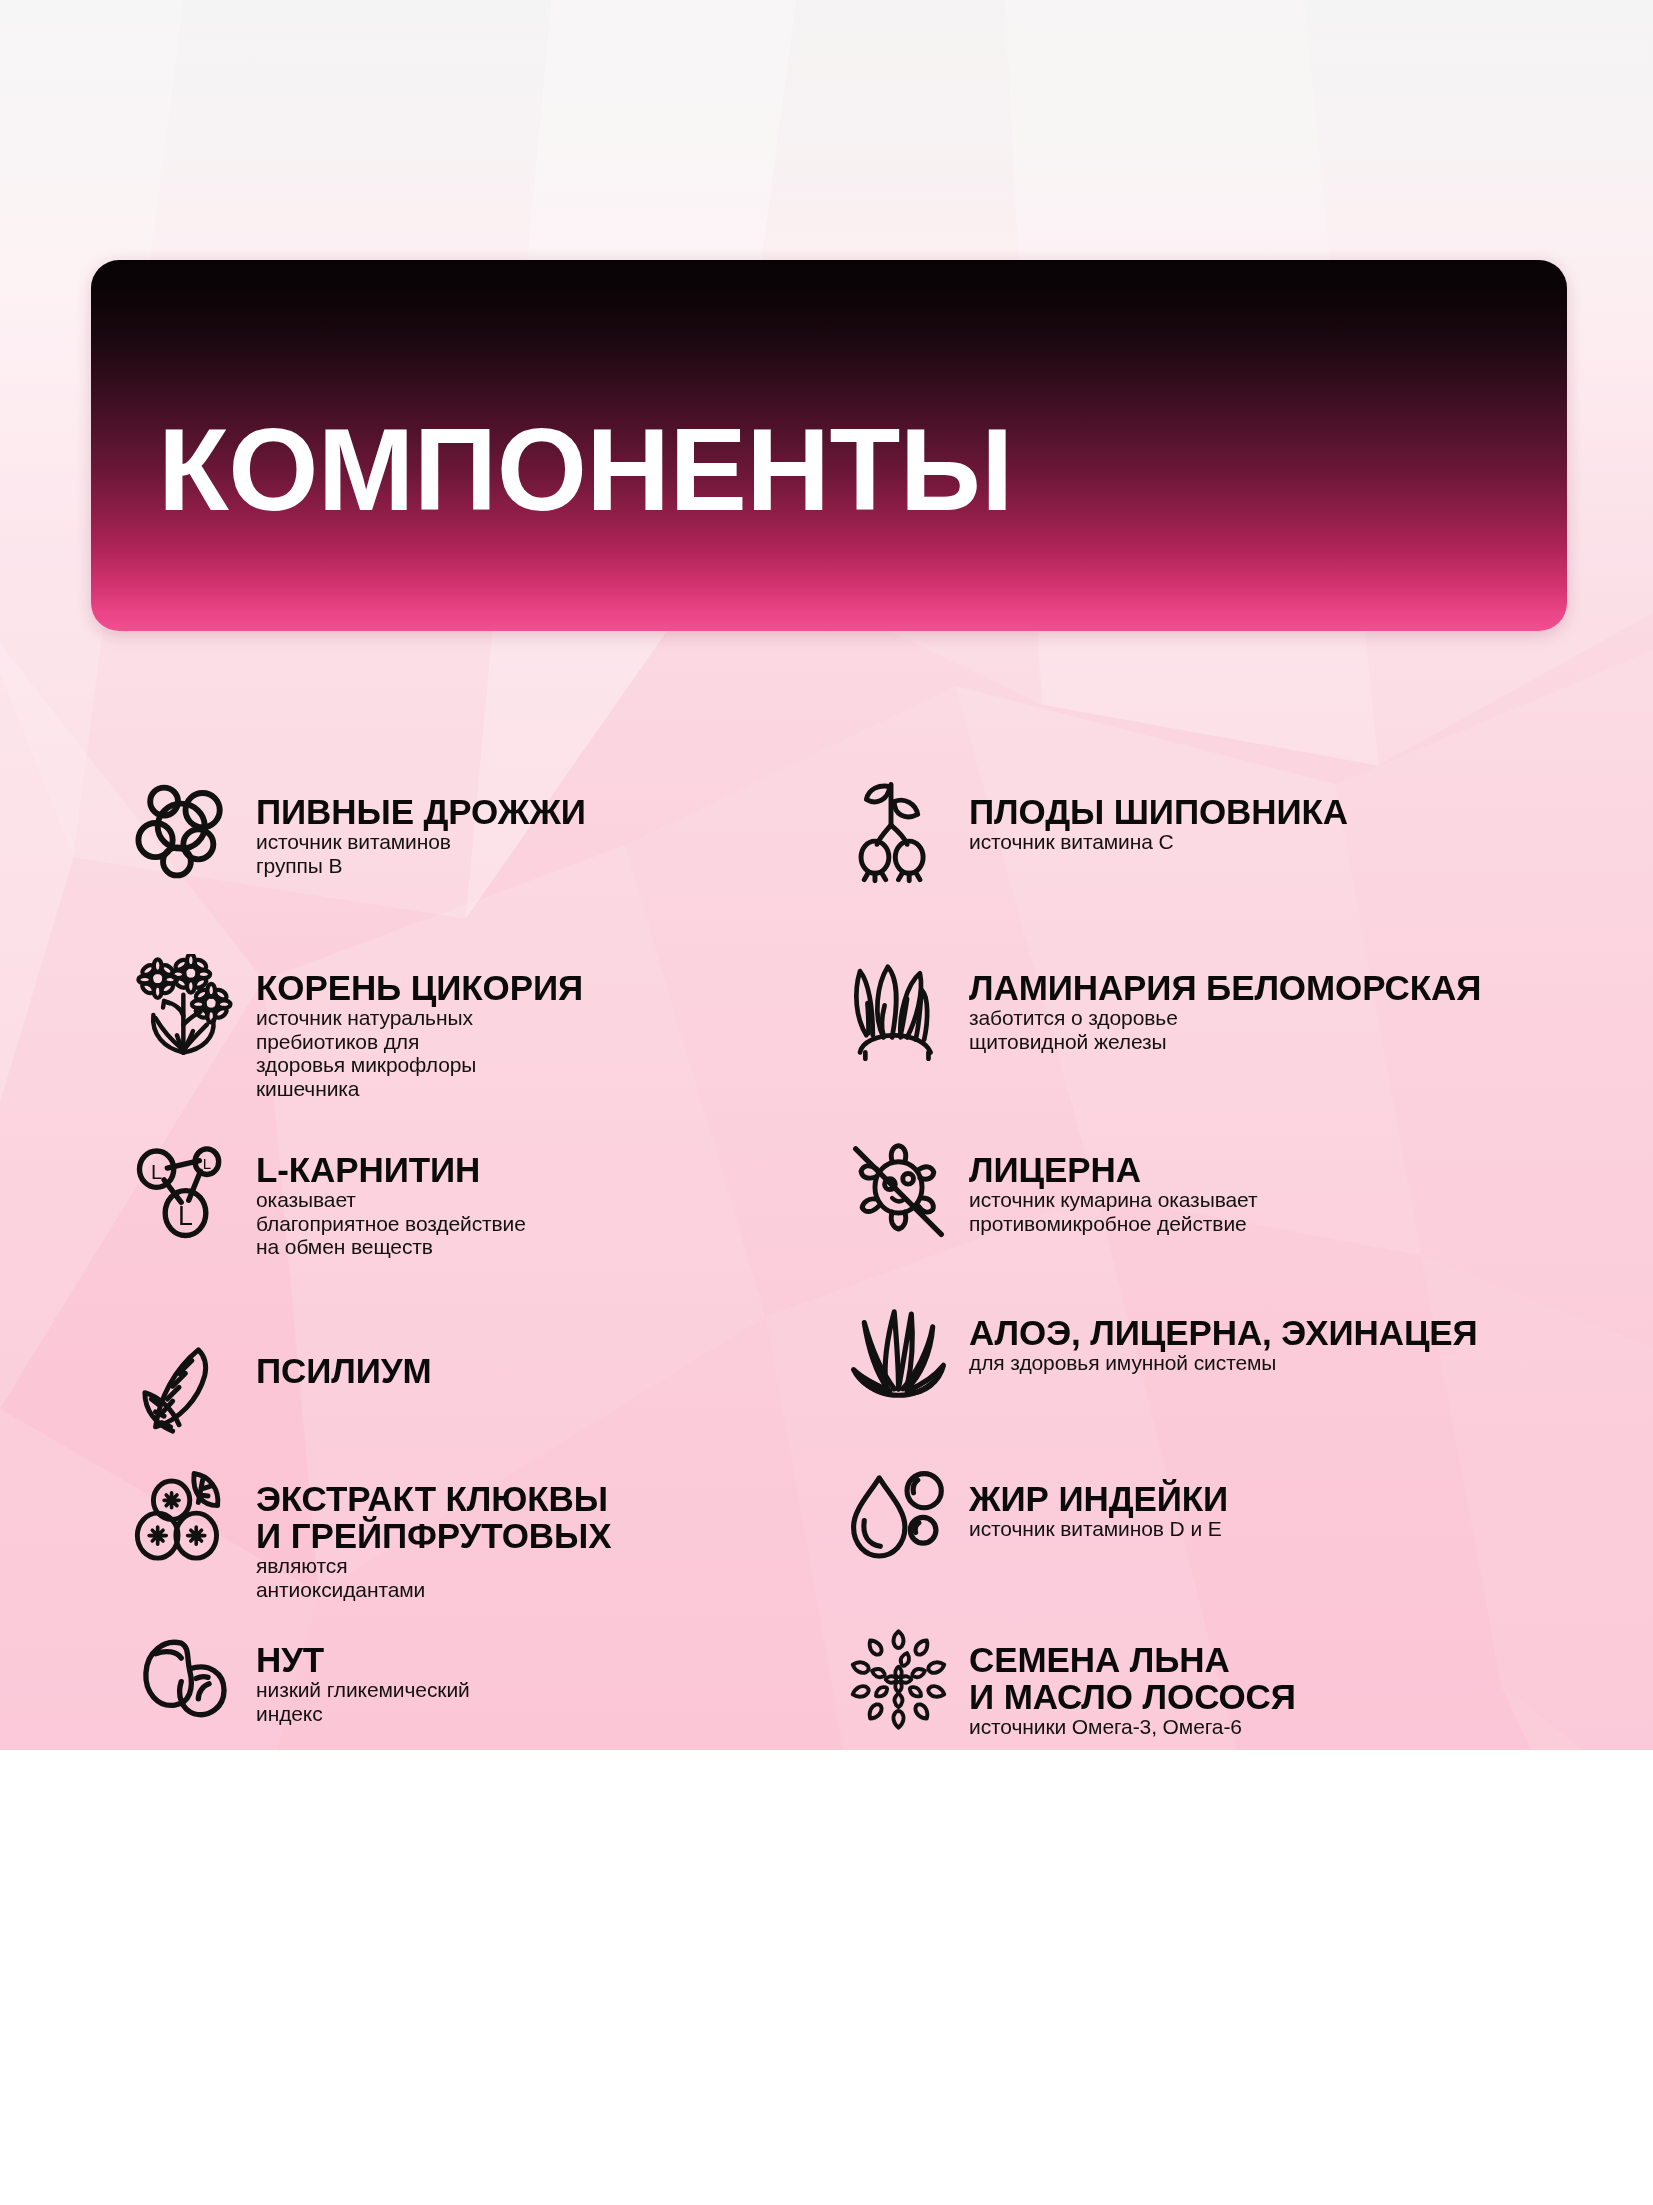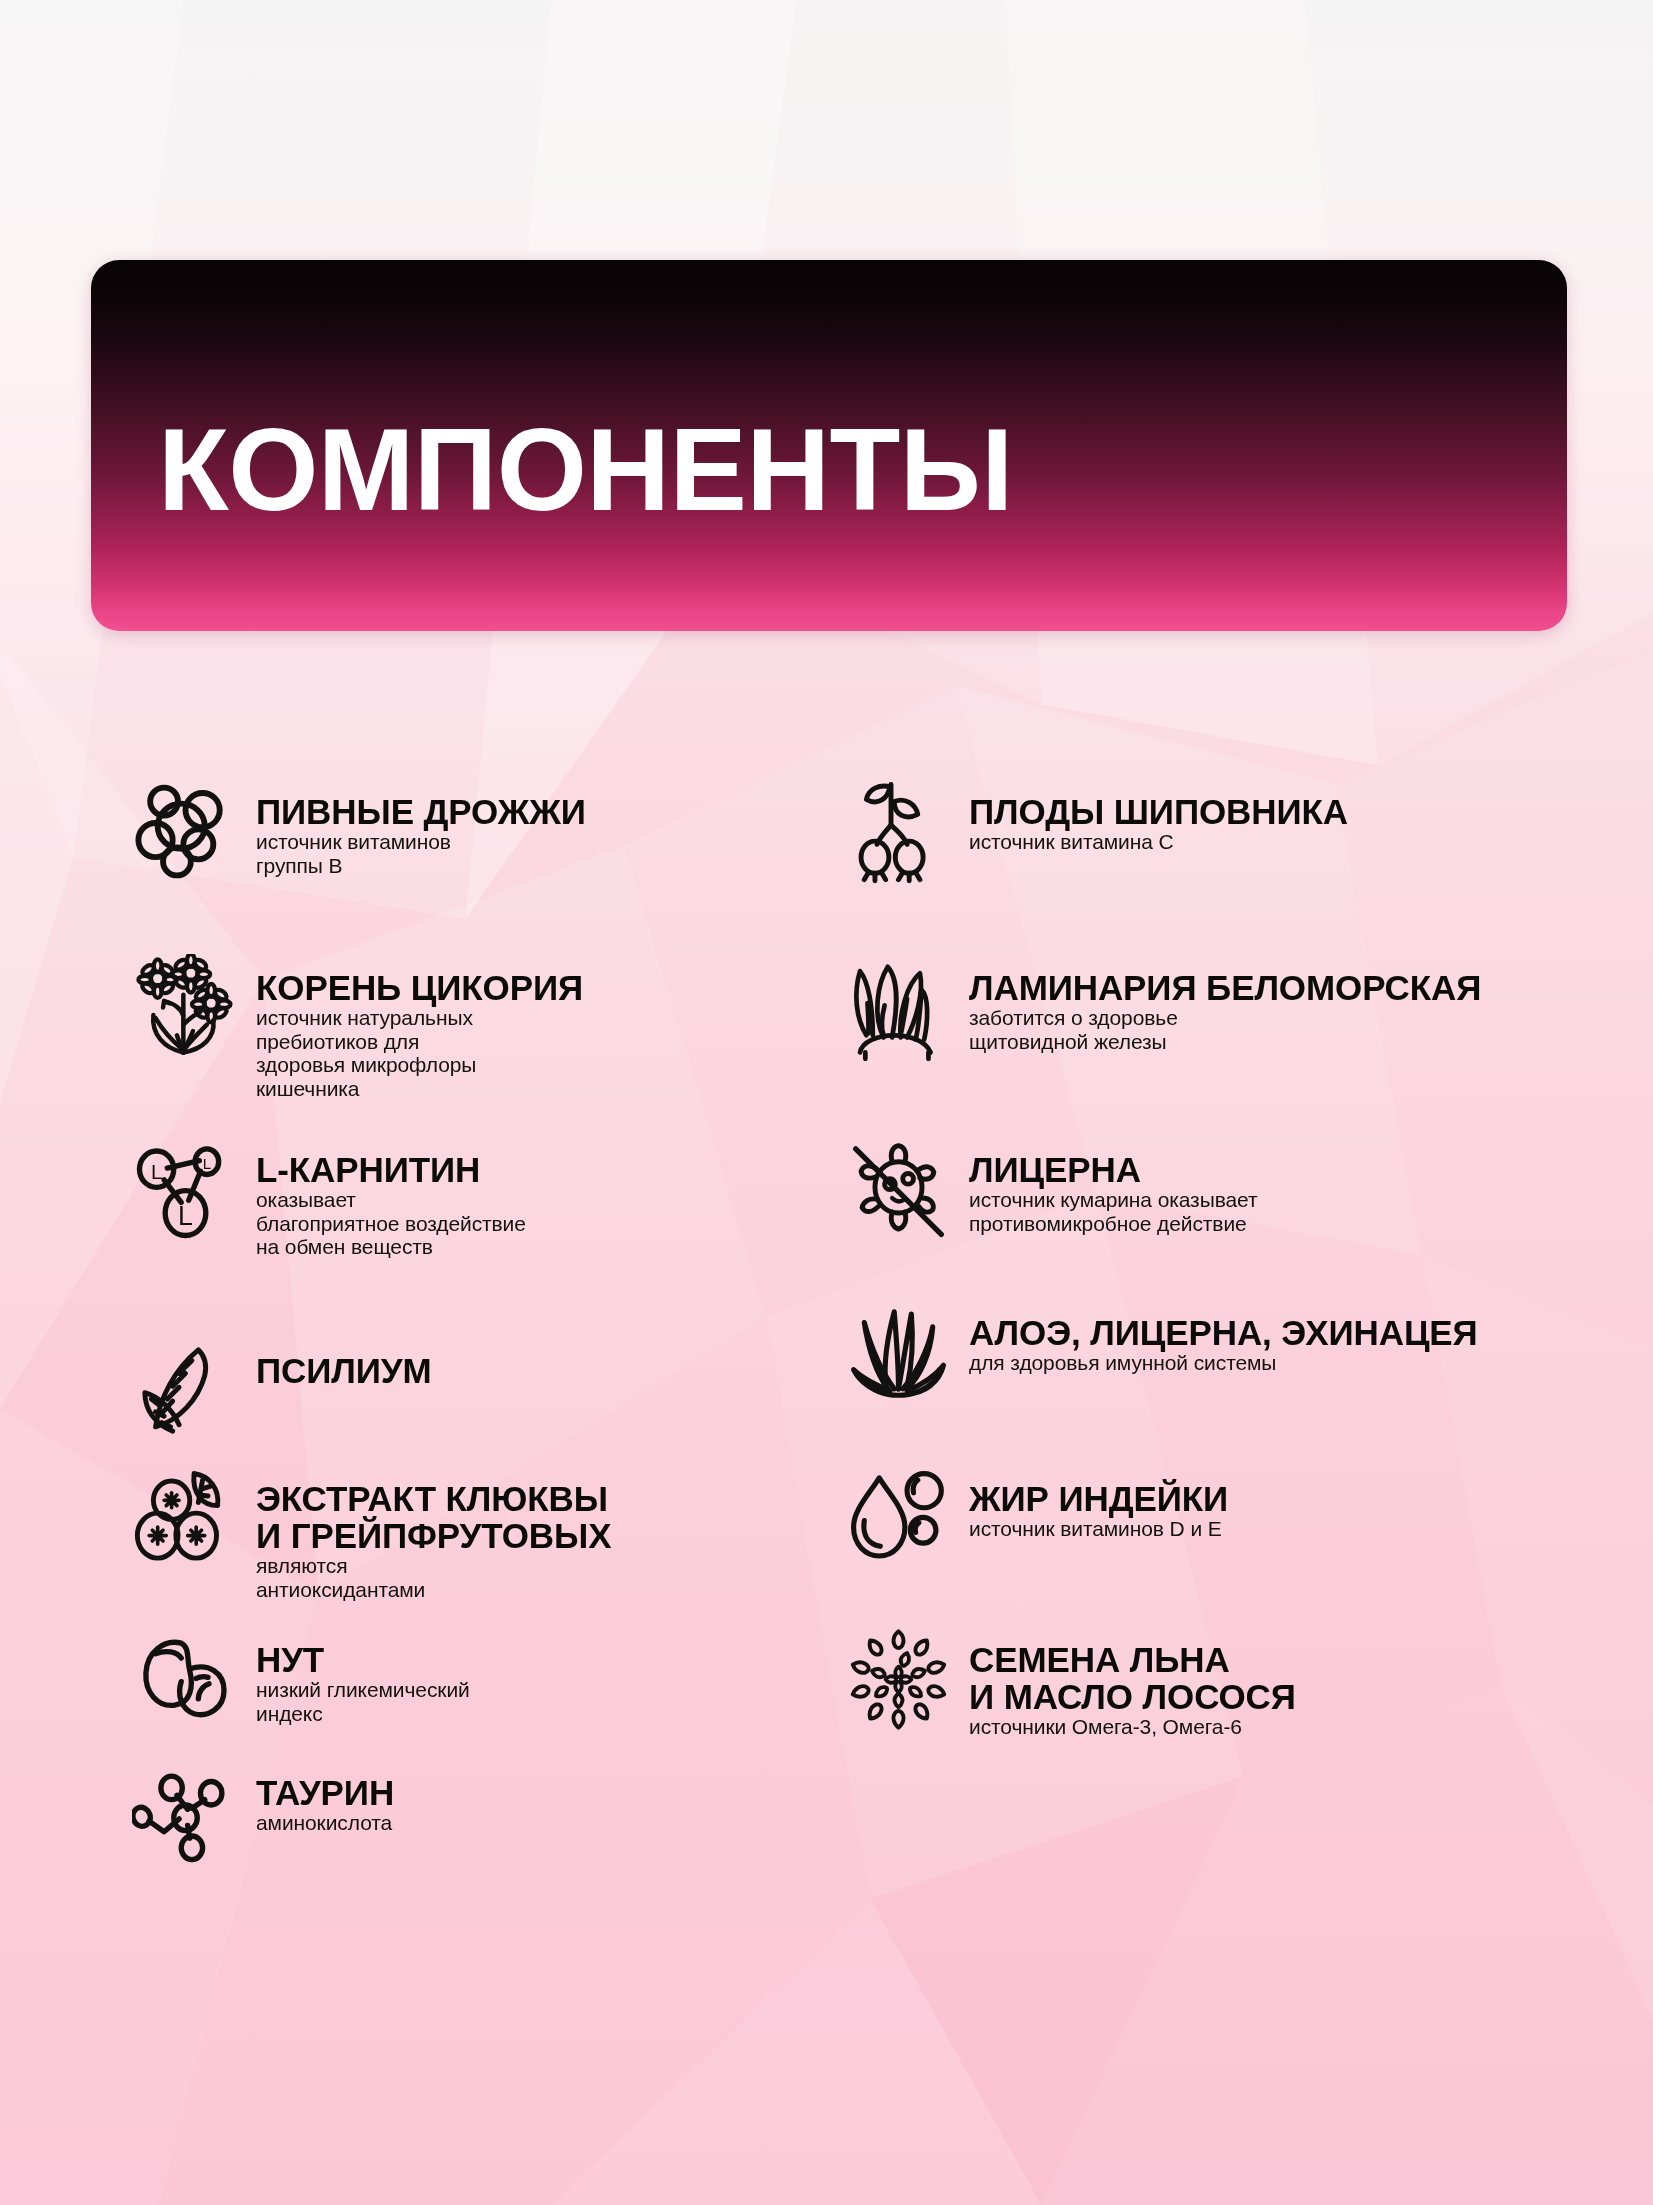--- a/index.html
+++ b/index.html
@@ -5,21 +5,21 @@
 <style>
   html,body{margin:0;padding:0;}
   body{
     width:1654px;height:2205px;
     font-family:"Liberation Sans","DejaVu Sans",sans-serif;
     background:#fff;
     overflow:hidden;
   }
   #page{
     position:relative;
-    width:1654px;height:2205px;
+    width:1654px;height:1750px;
     overflow:hidden;
     background:linear-gradient(to bottom,
         #f4f2f2 0%,
         #f6f1f2 8%,
         #fbeef1 14%,
         #fde9ee 20%,
         #fbdde6 30%,
         #fbd6e0 42%,
         #fbd0dc 55%,
         #fbcbd9 68%,

